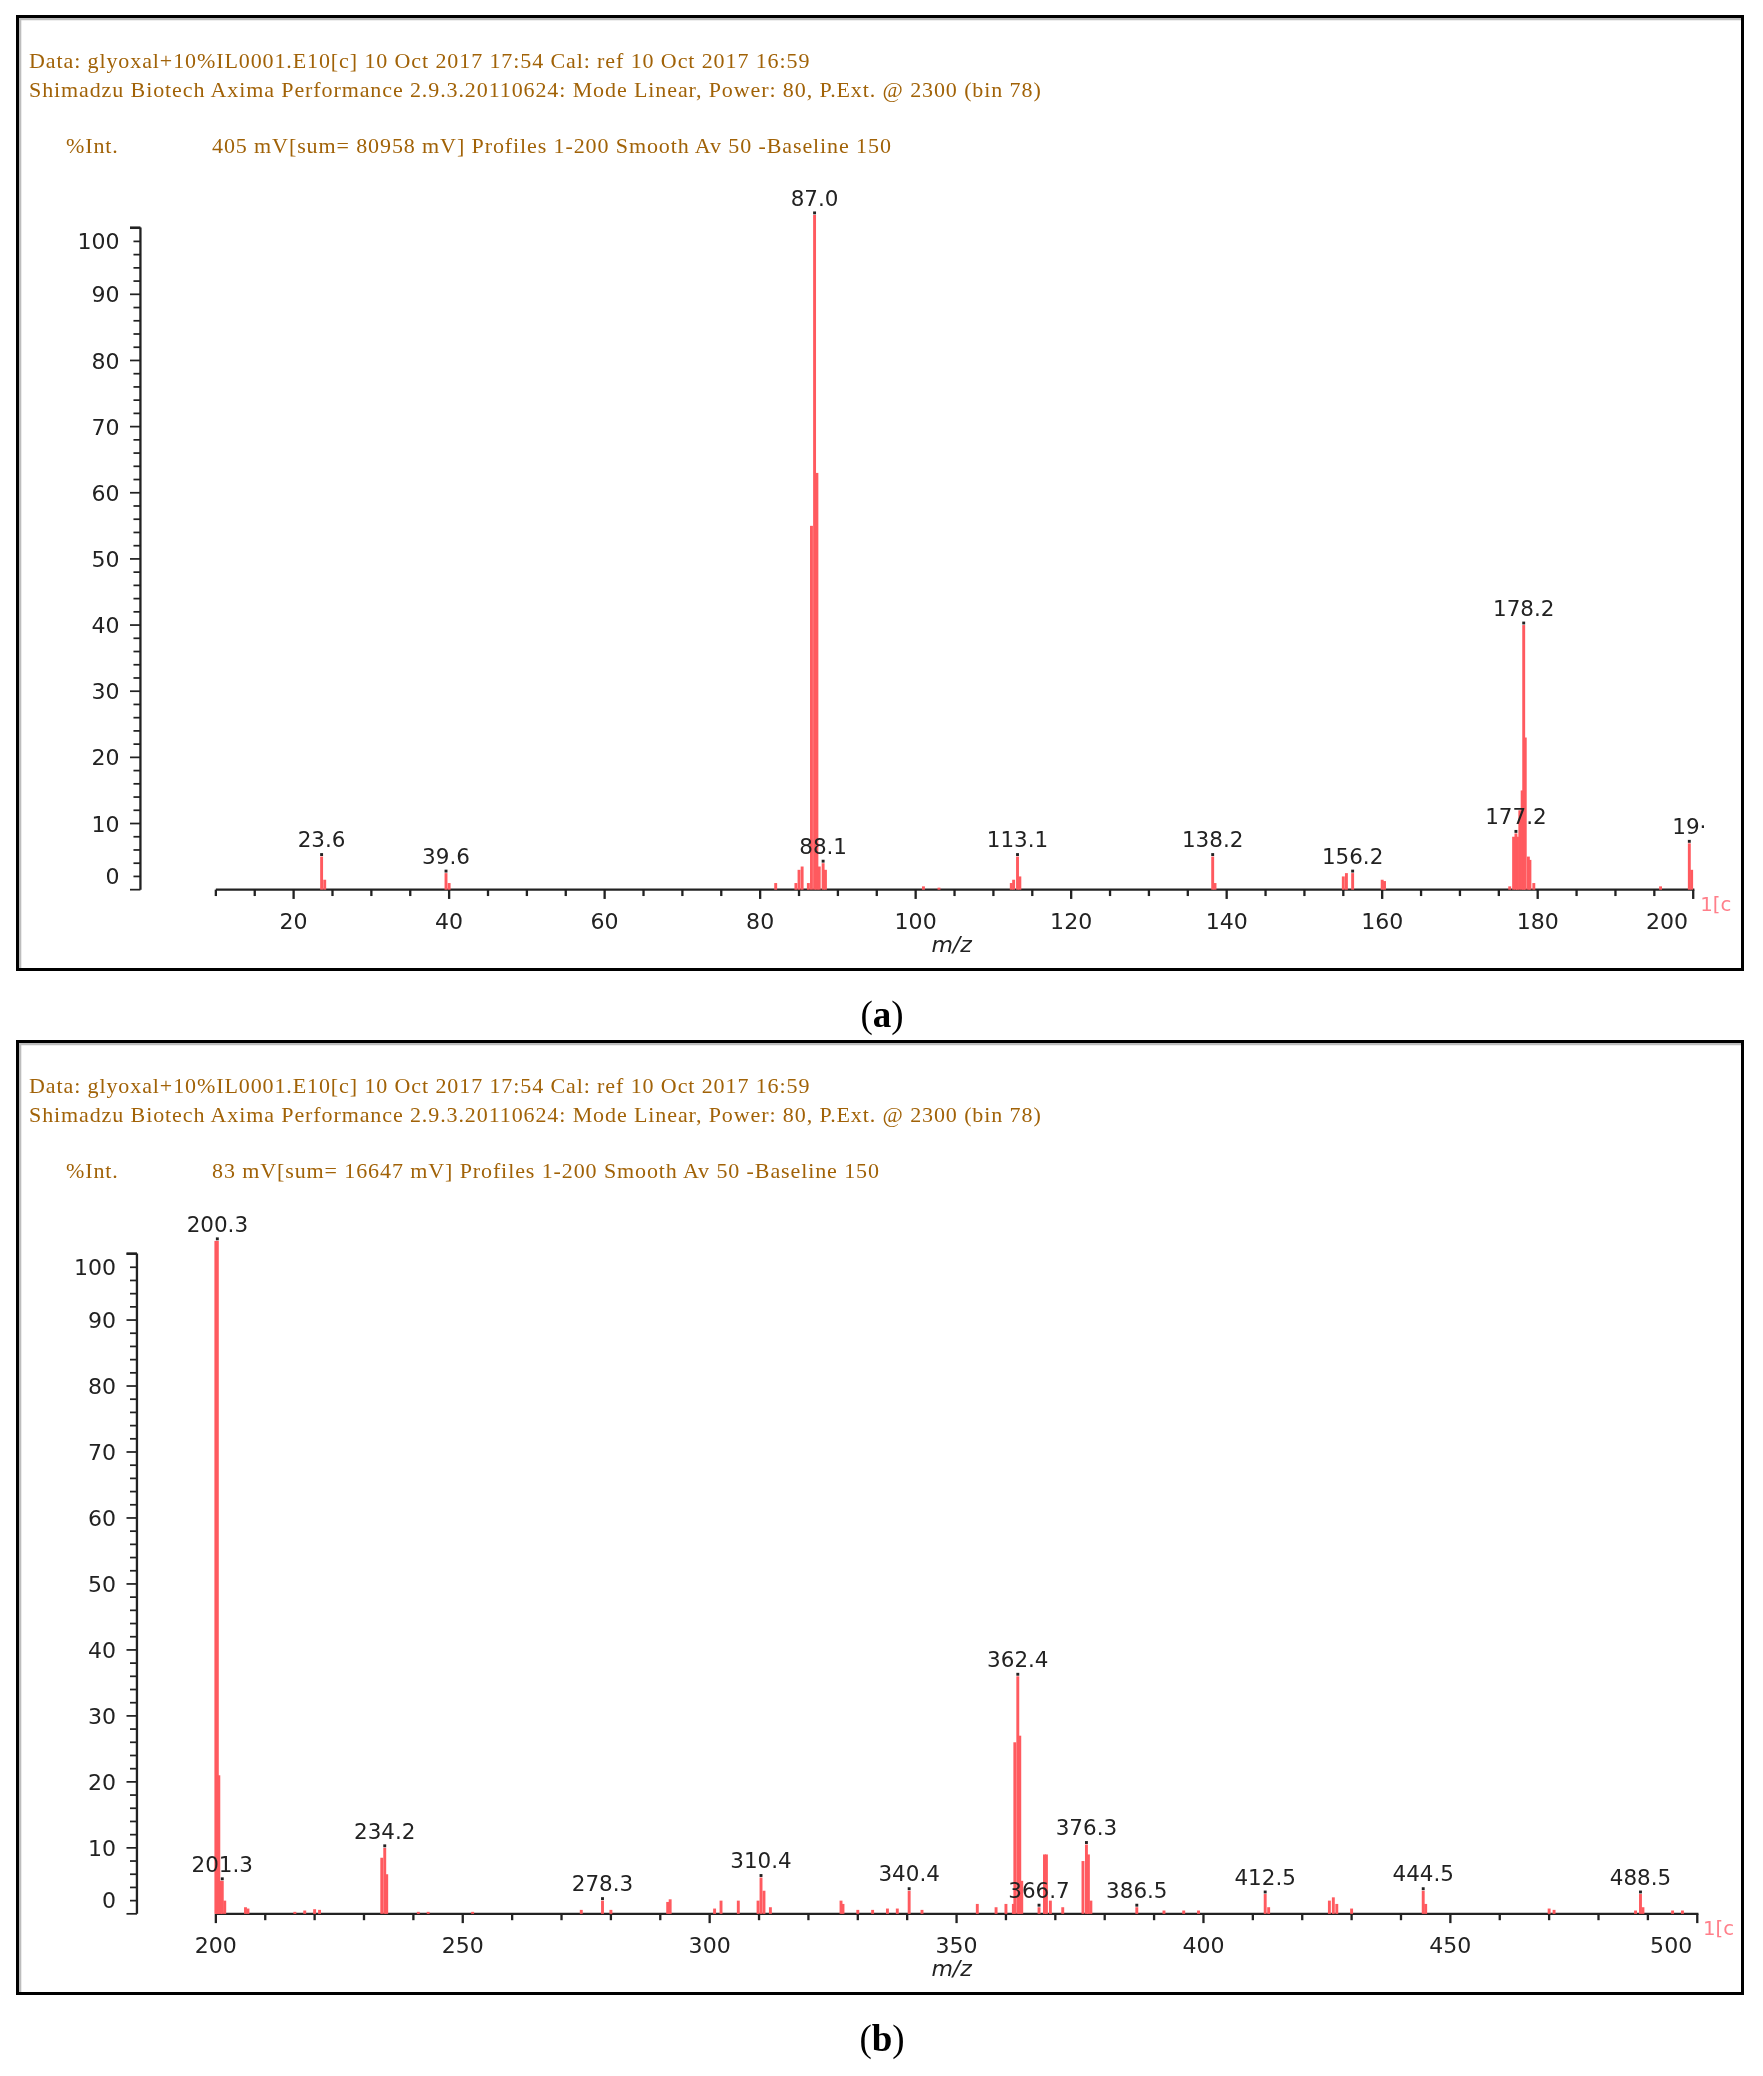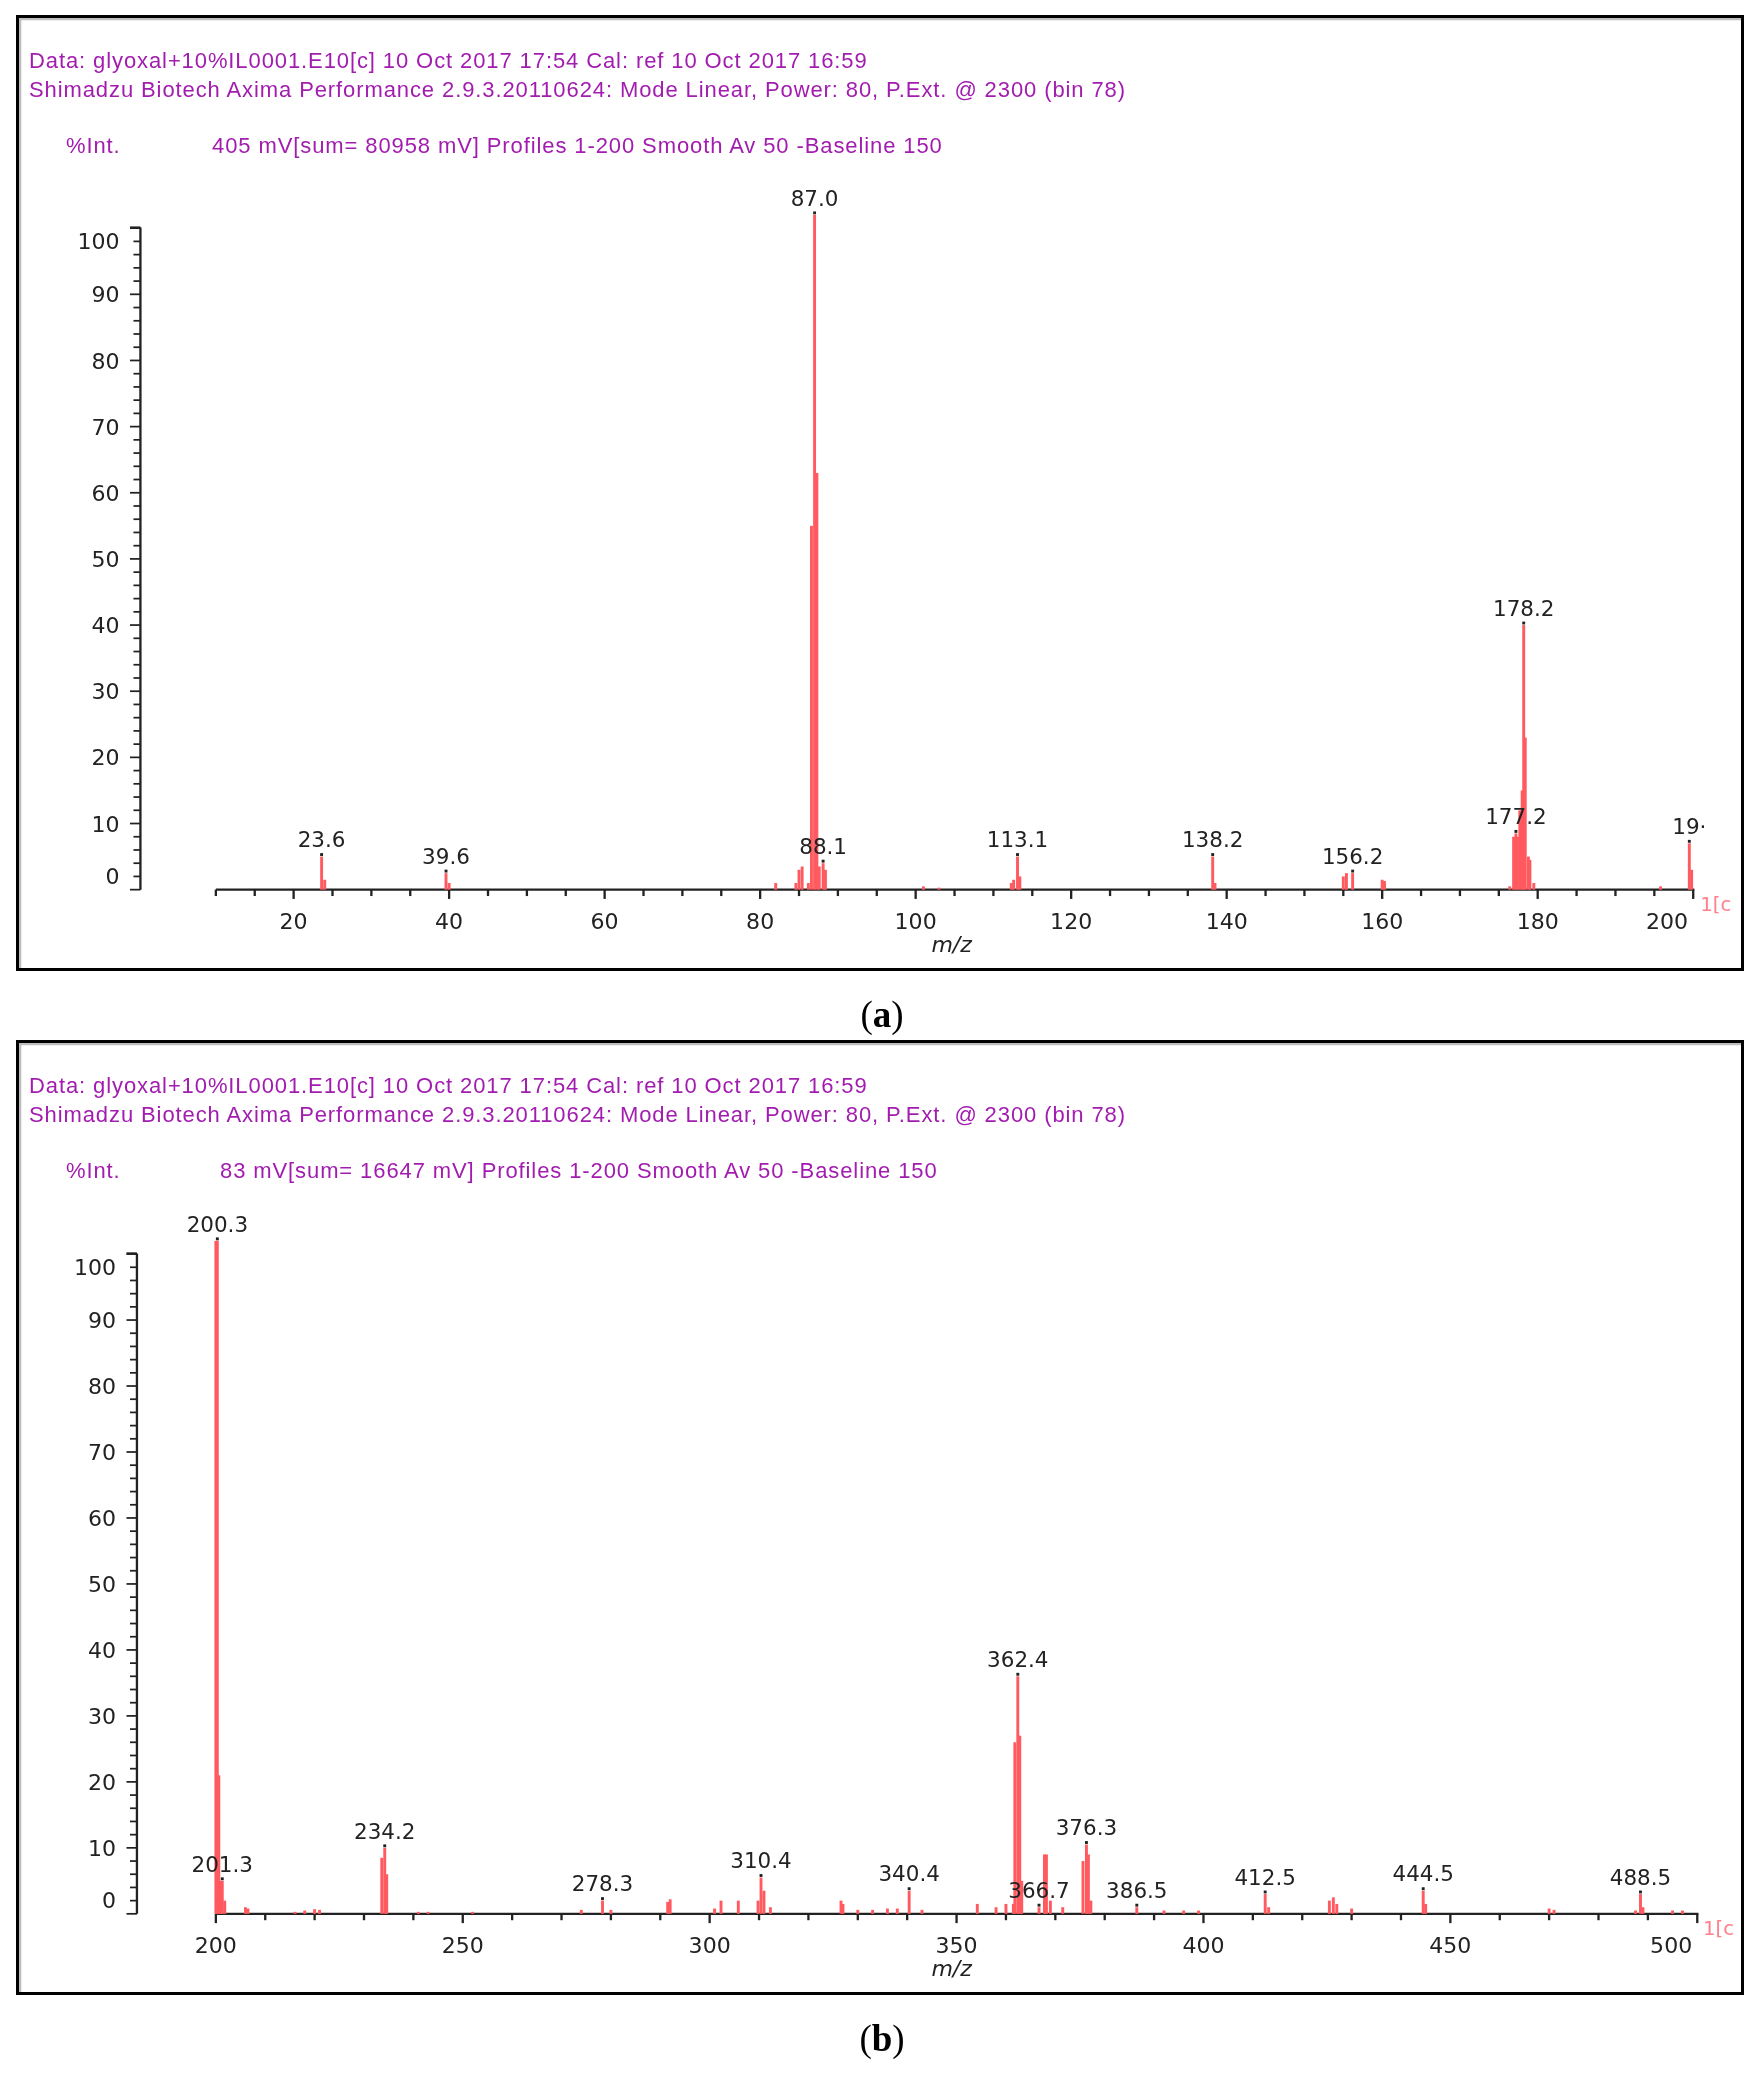--- a/index.html
+++ b/index.html
@@ -2,22 +2,22 @@
 <html style="font-size:9.3px"><head>
 <meta charset="utf-8">
 <style>
   html, body { margin: 0; padding: 0; background: #ffffff; }
   body { width: 1764px; height: 2077px; position: relative; overflow: hidden;
          font-family: "Liberation Sans", sans-serif; color: #1a1a1a; }
   .panel { position: absolute; left: 15.7px; width: 1728px; border: 3.5px solid #000;
            box-shadow: inset 2.3px 2.3px 0 #bdbdbd; background: #fff; box-sizing: border-box; }
   .panel-a { top: 15px; height: 956px; }
   .panel-b { top: 1040px; height: 955px; }
-  .hdr { position: absolute; font-family: Liberation Sans, sans-serif; font-size: 22px;
-         letter-spacing: 0.9px; white-space: nowrap; color: #a21caf; transform: scaleX(1.0); }
+  .hdr { position: absolute; font-family: Liberation Serif, serif; font-size: 22px;
+         letter-spacing: 0.9px; white-space: nowrap; color: #a16207; transform: scaleX(1.0); }
   .caption { position: absolute; width: 1764px; left: 0; text-align: center;
              font-family: "Liberation Serif", serif; font-size: 37px; color: #000; }
   .caption b { font-weight: bold; }
   svg { position: absolute; left: 0; top: 0; }
   .tick-label { font-family: "DejaVu Sans", sans-serif; font-size: 38px; fill: #222; }
   .peak-label { font-family: "DejaVu Sans", sans-serif; font-size: 37px; fill: #222; }
   .xlabel { font-family: "DejaVu Sans", sans-serif; font-size: 38px; font-style: italic; fill: #222; }
   .trace-label { font-family: "DejaVu Sans", sans-serif; font-size: 34px; fill: #ff7f8a; }
 </style>
 </head>
@@ -27,21 +27,21 @@
 <div class="hdr" style="left:29px; top:48px;">Data: glyoxal+10%IL0001.E10[c] 10 Oct 2017 17:54 Cal: ref 10 Oct 2017 16:59</div>
 <div class="hdr" style="left:29px; top:77px;">Shimadzu Biotech Axima Performance 2.9.3.20110624: Mode Linear, Power: 80, P.Ext. @ 2300 (bin 78)</div>
 <div class="hdr" style="left:66px; top:133px;">%Int.</div>
 <div class="hdr" style="left:212px; top:133px;">405 mV[sum= 80958 mV]  Profiles 1-200 Smooth Av 50 -Baseline 150</div>
 <div class="caption" style="top:993px;">(<b>a</b>)</div>
 
 <div class="panel panel-b"></div>
 <div class="hdr" style="left:29px; top:1073px;">Data: glyoxal+10%IL0001.E10[c] 10 Oct 2017 17:54 Cal: ref 10 Oct 2017 16:59</div>
 <div class="hdr" style="left:29px; top:1102px;">Shimadzu Biotech Axima Performance 2.9.3.20110624: Mode Linear, Power: 80, P.Ext. @ 2300 (bin 78)</div>
 <div class="hdr" style="left:66px; top:1158px;">%Int.</div>
-<div class="hdr" style="left:220px; top:1158px;">83 mV[sum= 16647 mV]  Profiles 1-200 Smooth Av 50 -Baseline 150</div>
+<div class="hdr" style="left:212px; top:1158px;">83 mV[sum= 16647 mV]  Profiles 1-200 Smooth Av 50 -Baseline 150</div>
 <div class="caption" style="top:2017px;">(<b>b</b>)</div>
 
 <svg id="plots" width="1764" height="2077" viewBox="0 0 3040 3579">
   <g id="plot-a">
       <line x1="242" y1="392" x2="242" y2="1533" stroke="#222222" stroke-width="4"></line>
       <line x1="224" y1="392" x2="242" y2="392" stroke="#222222" stroke-width="4"></line>
       <line x1="224" y1="1533" x2="242" y2="1533" stroke="#222222" stroke-width="3"></line>
       <line x1="230" y1="1510.2" x2="242" y2="1510.2" stroke="#222222" stroke-width="3"></line>
       <line x1="230" y1="1487.4" x2="242" y2="1487.4" stroke="#222222" stroke-width="3"></line>
       <line x1="230" y1="1464.6" x2="242" y2="1464.6" stroke="#222222" stroke-width="3"></line>

